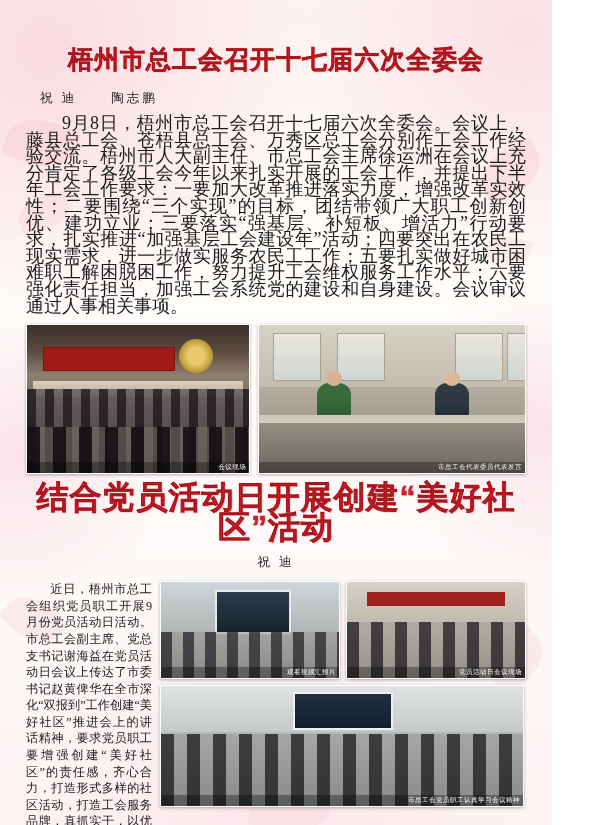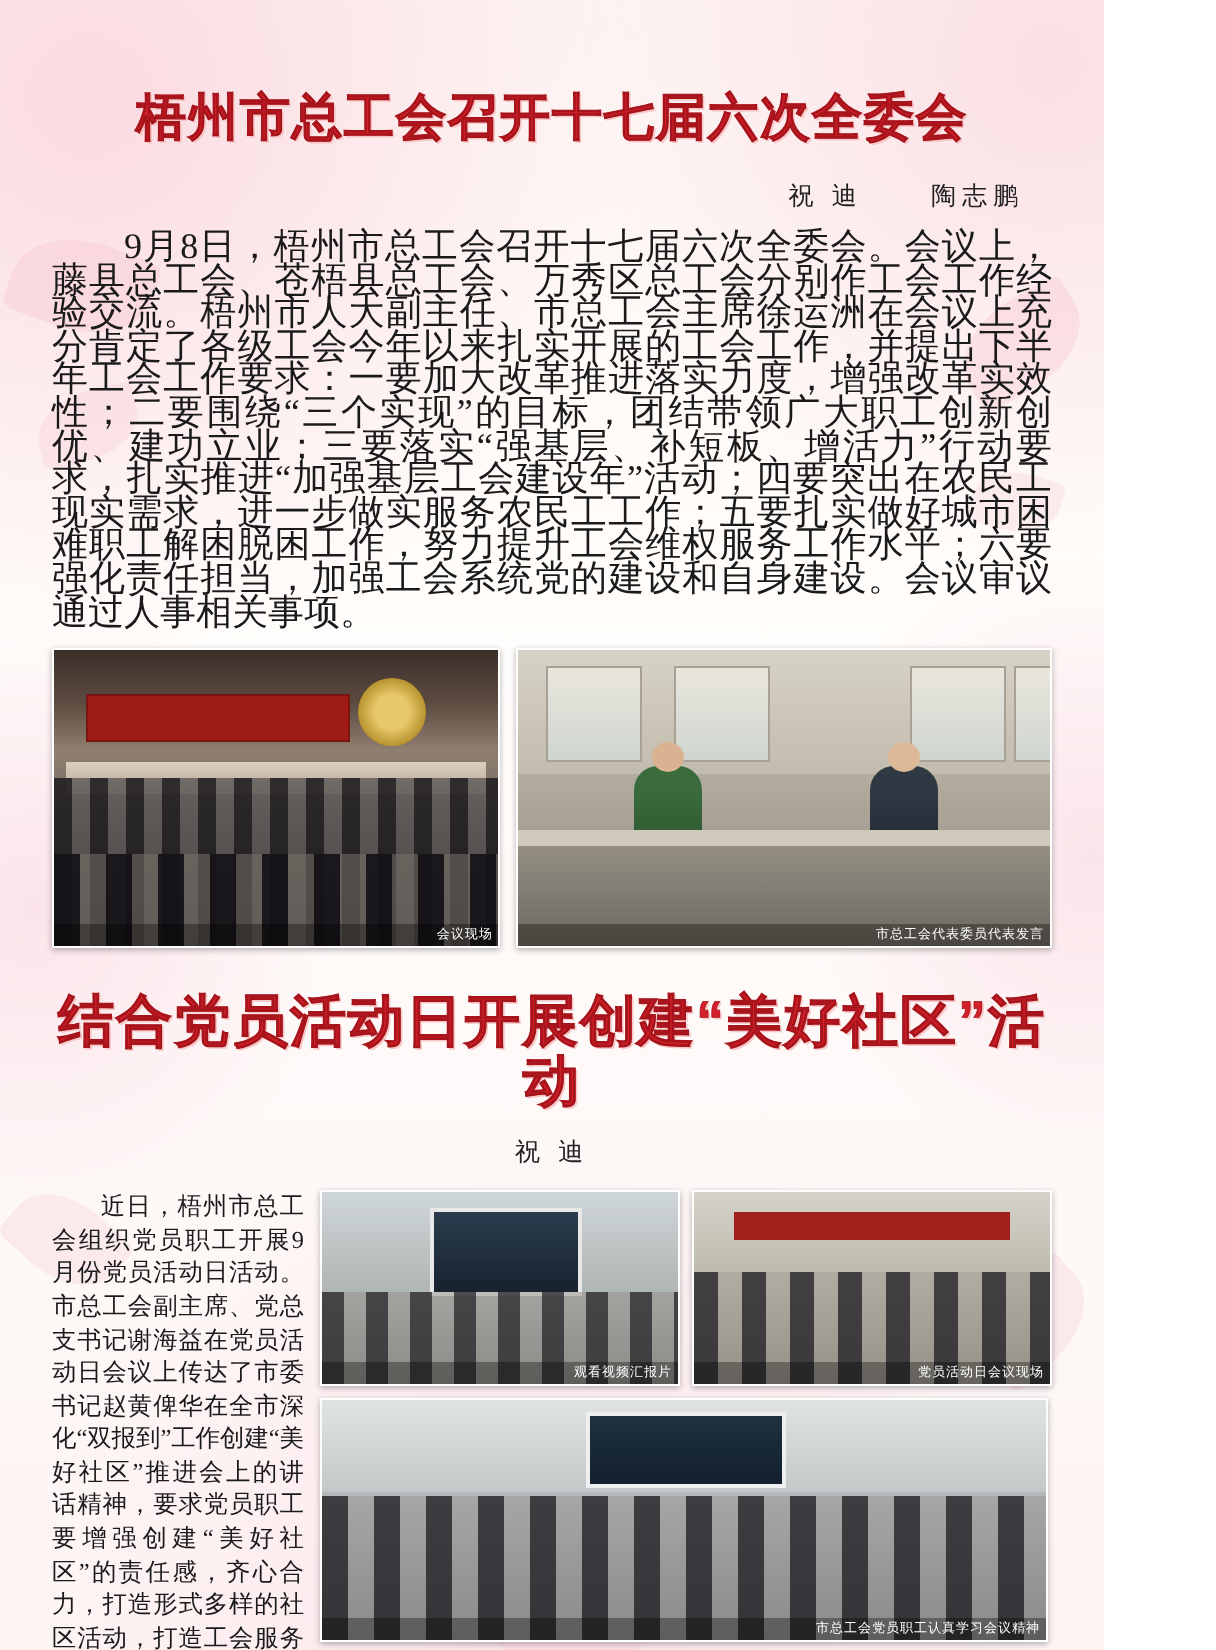--- a/index.html
+++ b/index.html
@@ -51,21 +51,21 @@
     letter-spacing: 1px;
     -webkit-text-stroke: 0.4px #a8141c;
   }
   .headline-1 {
     font-size: 25px;
     padding-top: 44px;
     line-height: 30px;
     text-shadow: 1px 1px 0 #f7c6c6;
   }
   .byline {
-    text-align: right;
+    text-align: left;
     font-size: 12.5px;
     color: #222;
     margin-top: 16px;
     letter-spacing: 3px;
   }
   .byline span { margin: 0 14px; }
 
   .bodytext {
     font-size: 18px;
     line-height: 16.6px;
@@ -150,22 +150,22 @@
     background: #cfc9bb;
   }
   .ph2 .person { position: absolute; bottom: 46px; width: 34px; height: 44px; border-radius: 12px 12px 4px 4px; }
   .ph2 .pa { left: 58px; background: linear-gradient(180deg, #3a6b3c 30%, #2c5630 100%); }
   .ph2 .pa:before { content:""; position:absolute; left:9px; top:-12px; width:16px; height:15px; border-radius:50%; background:#d9b391; }
   .ph2 .pb { left: 176px; background: linear-gradient(180deg, #2f3944 30%, #222a33 100%); }
   .ph2 .pb:before { content:""; position:absolute; left:9px; top:-12px; width:16px; height:15px; border-radius:50%; background:#ddb99a; }
 
   
   .headline-2 {
-    font-size: 28px;
-    padding-top: 22px;
+    font-size: 32px;
+    padding-top: 8px;
     line-height: 30px;
     text-shadow: 1px 1px 0 #f8c9c9;
   }
   .byline2 {
     text-align: center;
     font-size: 12.5px;
     color: #222;
     margin-top: 12px;
     letter-spacing: 3px;
   }

